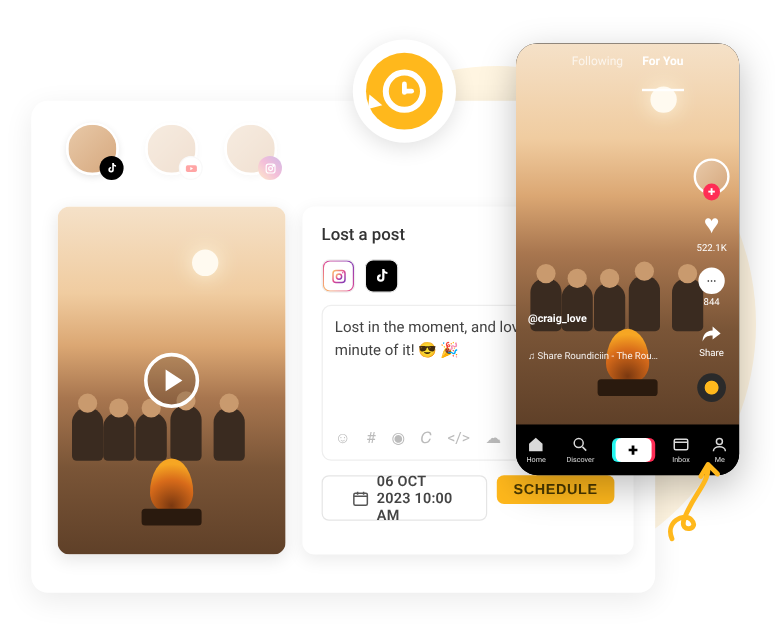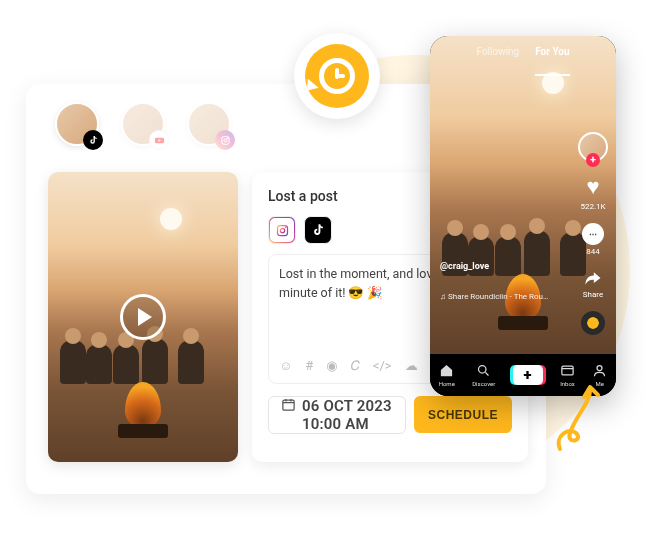--- a/index.html
+++ b/index.html
@@ -54,23 +54,23 @@
   .platform-chips{display:flex;gap:8px;margin-bottom:10px}
   .chip{width:28px;height:28px;border-radius:7px;background:#fff;border:1px solid #eee;display:flex;align-items:center;justify-content:center}
   .chip.tiktok{background:#000}
   .chip svg{width:15px;height:15px}
   .chip.instagram{background:linear-gradient(45deg,#fdc468,#df4996,#7b3ab8);padding:1px}
   .chip.instagram .inner-ig{width:100%;height:100%;background:#fff;border-radius:5px;display:flex;align-items:center;justify-content:center}
   .compose{border:1px solid #eee;border-radius:8px;padding:10px;height:130px;font-size:12.5px;color:#444;line-height:1.5;position:relative}
   .toolbar{position:absolute;bottom:8px;left:10px;display:flex;gap:13px;color:#bbb;font-size:13px}
   .toolbar span{cursor:pointer}
   .bottom-row{display:flex;gap:8px;margin-top:12px}
-  .date-field{flex:1;height:38px;border:1px solid #e5e5e5;border-radius:6px;display:flex;padding:0 12px;gap:6px;font-size:15px;font-weight:600;color:#444;letter-spacing:0.2px}
+  .date-field{flex:1;height:38px;border:1px solid #e5e5e5;border-radius:6px;display:flex;align-items:center;padding:0 24px;gap:6px;font-size:12px;font-weight:600;color:#444;letter-spacing:0.2px}
   .date-field svg{width:15px;height:15px;flex-shrink:0}
-  .schedule-btn{height:37px;padding:0 14px;background:#ffb81c;border:none;border-radius:6px;font-size:12px;font-weight:700;letter-spacing:0.5px;color:#4a3800;cursor:pointer}
+  .schedule-btn{height:24px;padding:0 14px;background:#ffb81c;border:none;border-radius:6px;font-size:12px;font-weight:700;letter-spacing:0.5px;color:#4a3800;cursor:pointer}
 
   
   .phone{position:absolute;right:30px;top:36px;width:186px;height:360px;border-radius:18px;background:#000;overflow:hidden;box-shadow:0 10px 30px rgba(0,0,0,0.25)}
   .phone .screen{position:absolute;inset:0 0 42px 0;overflow:hidden}
   .phone .screen .photo{border-radius:0}
   .phone .topnav{position:absolute;top:10px;left:0;right:0;display:flex;justify-content:center;gap:16px;font-size:10px;color:#fff;z-index:2}
   .phone .topnav .dim{opacity:0.7}
   .phone .topnav .active{font-weight:700;border-bottom:2px solid #fff;padding-bottom:17px}
   .phone .rightcol{position:absolute;right:8px;top:96px;display:flex;flex-direction:column;align-items:center;gap:12px;color:#fff;z-index:2}
   .rc-item{display:flex;flex-direction:column;align-items:center;font-size:8px;gap:2px}

